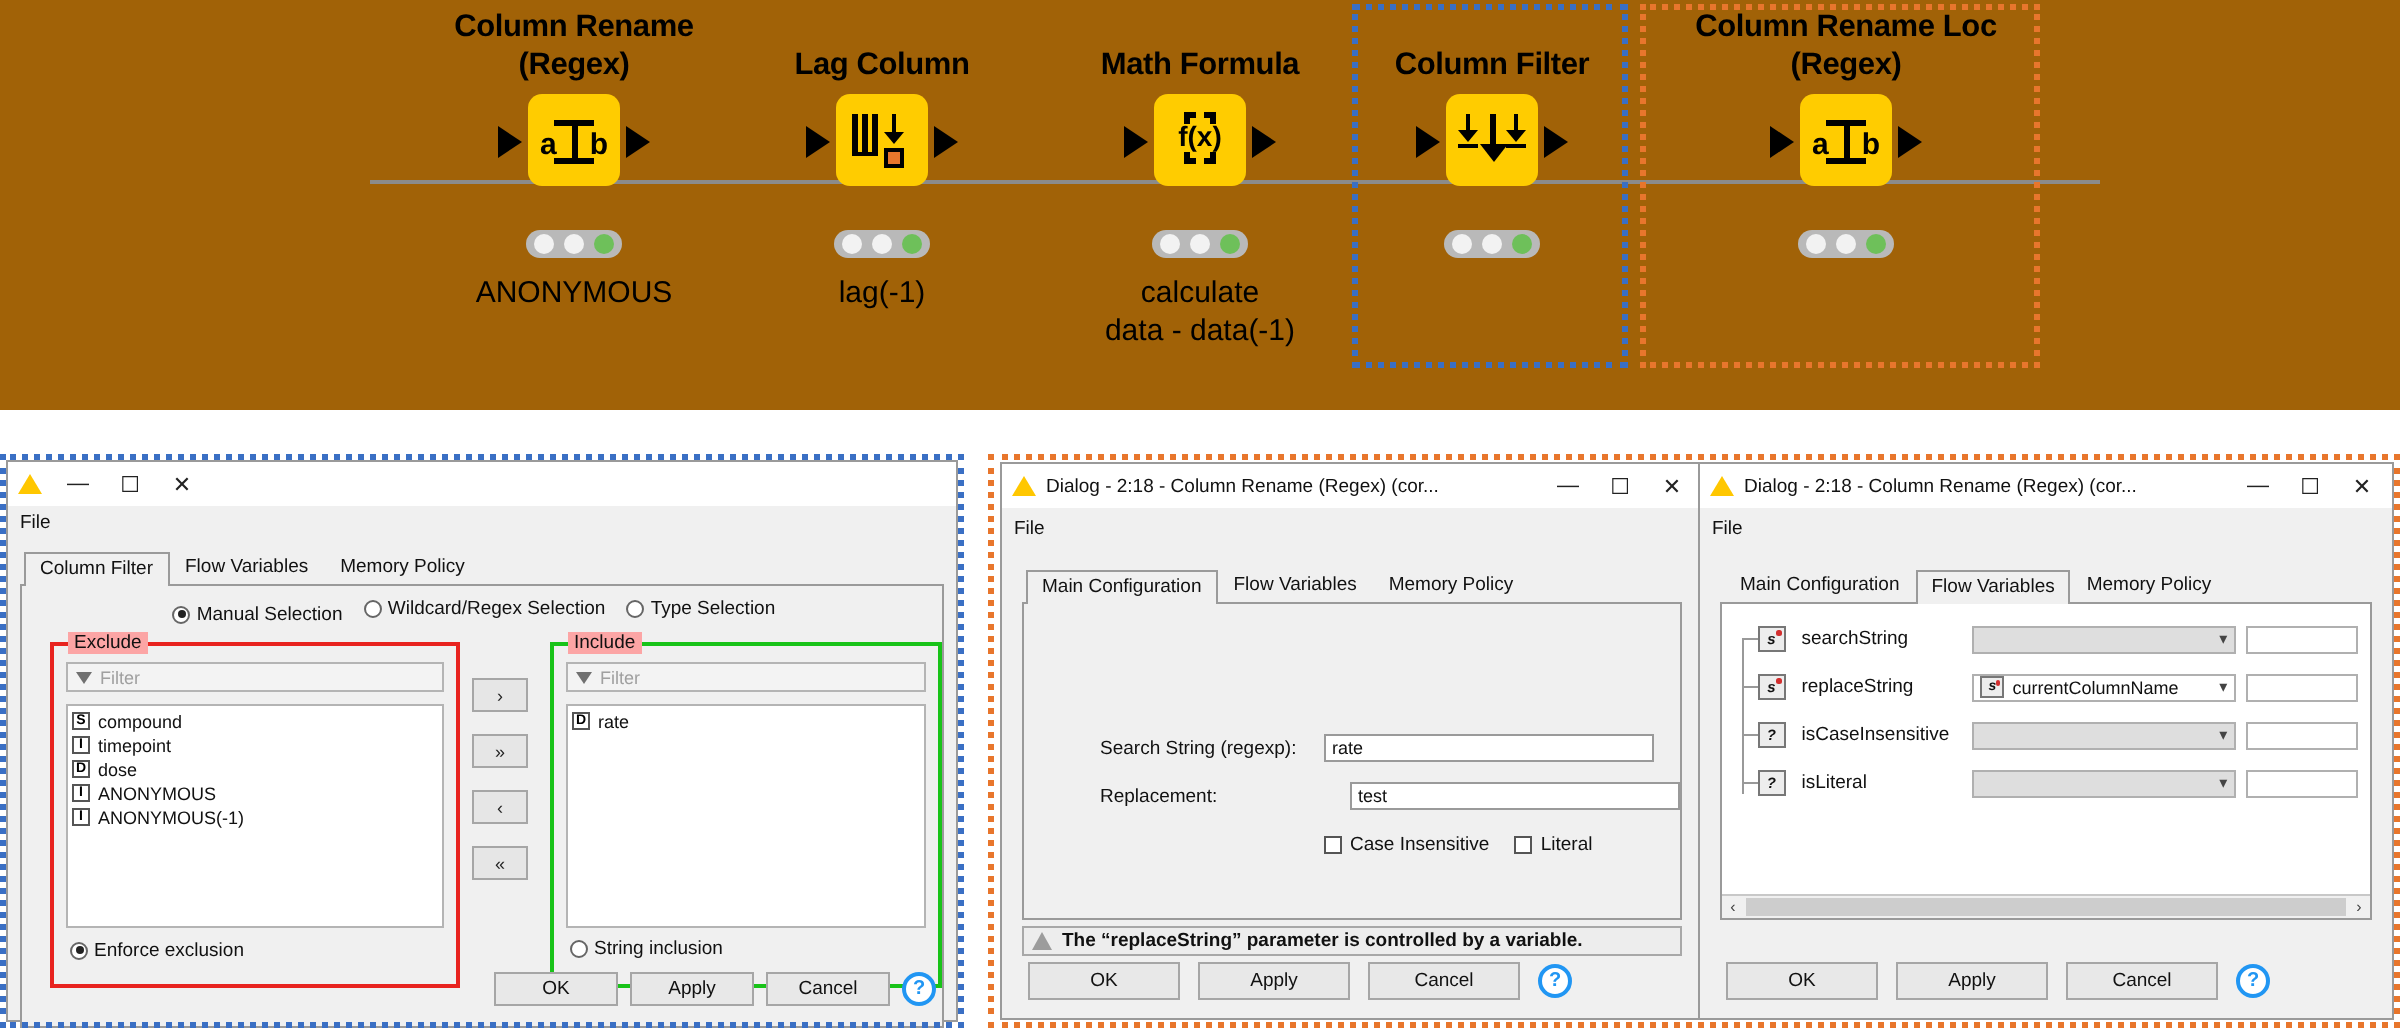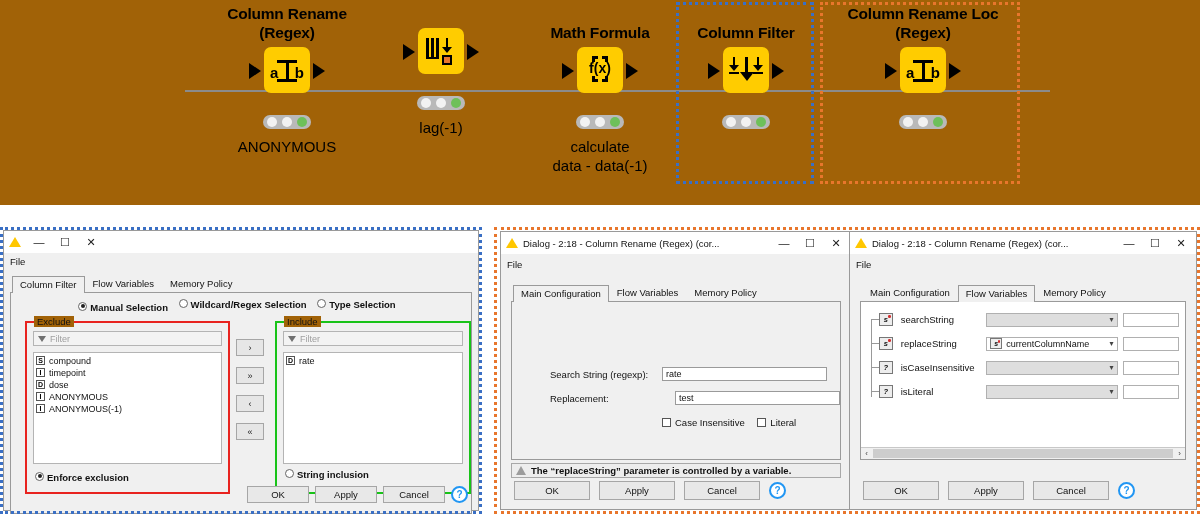--- a/index.html
+++ b/index.html
@@ -85,29 +85,29 @@
   .winbtns{display:flex;align-items:center;gap:0;}
   .winbtn{width:26px;height:20px;display:flex;align-items:center;justify-content:center;font-size:11px;color:#222;}
   .menubar{height:16px;background:#F0F0F0;display:flex;align-items:center;padding-left:6px;font-size:9.5px;}
 
   .tabstrip{display:flex;align-items:flex-end;height:17px;padding-left:8px;box-sizing:border-box;position:relative;z-index:2;}
   .tab{padding:2px 7px 2px 7px;font-size:9.5px;border:1px solid transparent;border-bottom:none;background:transparent;line-height:12px;}
   .tab.active{background:#F0F0F0;border-color:#9a9a9a;position:relative;top:1px;}
 
   .panel{border:1px solid #9a9a9a;background:#F0F0F0;box-sizing:border-box;position:relative;}
 
-  .radio{display:inline-flex;font-size:9.5px;margin-right:8px;font-weight:bold;}
+  .radio{display:inline-flex;align-items:center;font-size:9.5px;margin-right:8px;}
   .radio .ring{width:9px;height:9px;border:1px solid #666;border-radius:50%;background:#fff;margin-right:3px;display:inline-flex;align-items:center;justify-content:center;box-sizing:border-box;}
   .radio .ring.sel:after{content:"";width:4px;height:4px;border-radius:50%;background:#222;}
 
   .cbx{display:inline-flex;align-items:center;font-size:9.5px;margin-right:10px;}
   .cbx .sq{width:9px;height:9px;border:1px solid #555;background:#fff;margin-right:4px;box-sizing:border-box;}
 
   .group{position:absolute;box-sizing:border-box;}
-  .group-label{position:absolute;top:-7px;left:7px;background:#a16207;padding:0 3px;font-size:9.5px;}
+  .group-label{position:absolute;top:-7px;left:7px;background:#fca5a5;padding:0 3px;font-size:9.5px;}
 
   .filterbox{background:#F3F3F3;border:1px solid #b4b4b4;height:15px;display:flex;align-items:center;padding-left:4px;box-sizing:border-box;color:#a0a0a0;font-size:9px;}
   .funnel{width:0;height:0;border-left:4px solid transparent;border-right:4px solid transparent;border-top:6px solid #707070;margin-right:4px;}
 
   .listbox{background:#fff;border:1px solid #b4b4b4;box-sizing:border-box;overflow:hidden;padding:2px;}
   .li{display:flex;align-items:center;height:11px;font-size:9px;color:#111;margin-bottom:1px;}
   .li .badge{width:9px;height:9px;border:1px solid #555;background:#fff;font-size:7px;display:flex;align-items:center;justify-content:center;margin-right:4px;font-weight:bold;color:#000;box-sizing:border-box;flex:0 0 auto;}
 
   .arrowbtn{width:28px;height:17px;background:#E6E6E6;border:1px solid #a6a6a6;display:flex;align-items:center;justify-content:center;font-size:9px;color:#222;box-sizing:border-box;}
 
@@ -165,20 +165,21 @@
     <div class="status">
       <span class="dot"></span>
         <span class="dot"></span>
         <span class="dot green"></span>
     </div>
     <div class="node-sub">ANONYMOUS</div>
   </div>
 
   <div class="node-group" style="left:366px;top:4px;">
     <div class="node-title" style="visibility:hidden">&nbsp;</div>
+    <div class="node-title">Lag Column</div>
     <div class="node-body">
       <div class="port port-in"></div>
       <div class="node-box">
         <div class="g-lag">
           <span class="col c1"></span>
             <span class="col c2"></span>
             <span class="col c3"></span>
           <span class="colbase"></span>
           <span class="arrow"></span>
             <span class="arrowhead"></span>

